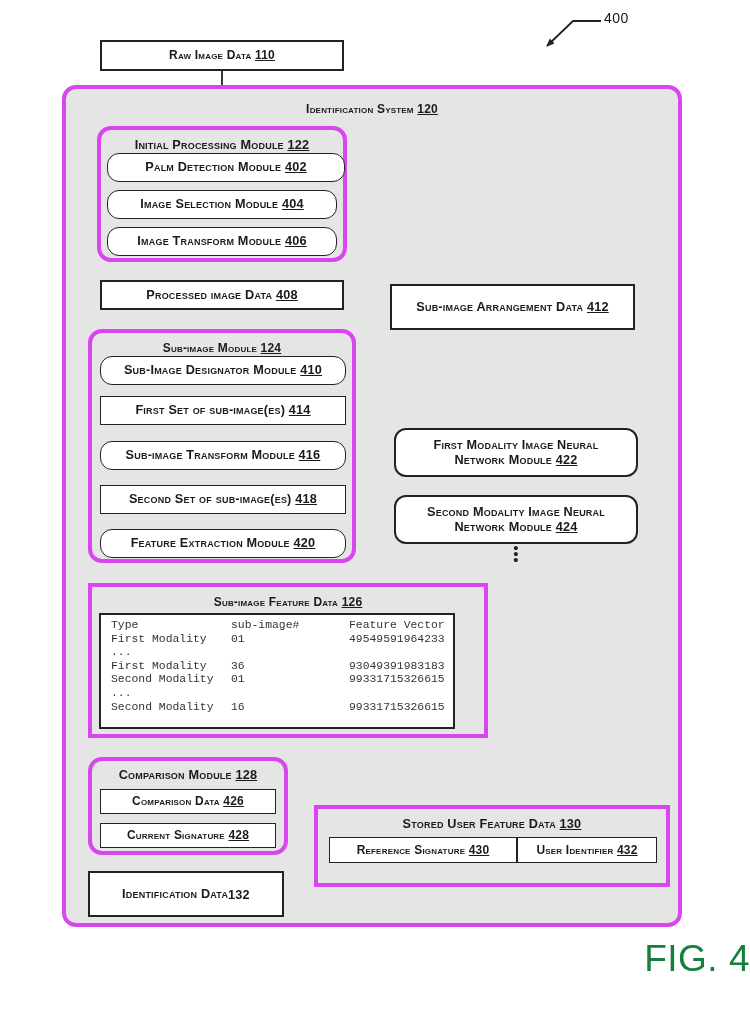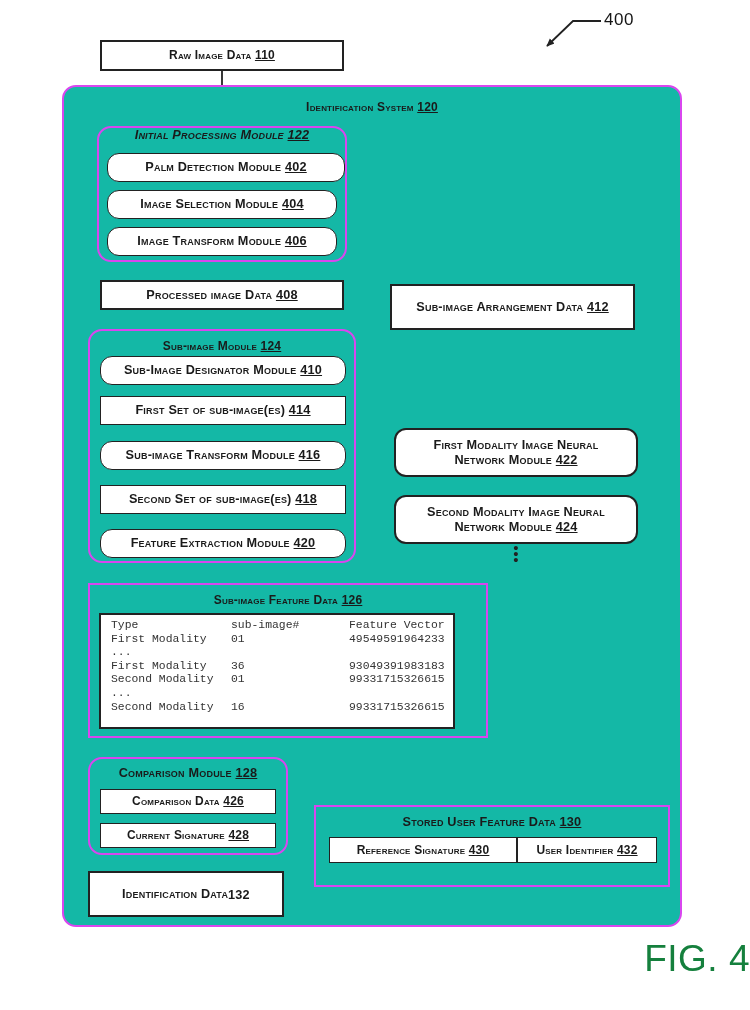--- a/index.html
+++ b/index.html
@@ -61,22 +61,22 @@
 
   
   .f13 { font-size: 12px; }
   .f12 { font-size: 12.7px; }
   .f11 { font-size: 12px; }
 
   
   .container {
     position: absolute;
     box-sizing: border-box;
-    border: 2px solid #d946ef;
-    background: #14b8a6;
+    border: 4px solid #d946ef;
+    background: #e5e5e5;
     z-index: 1;
   }
   .container.rounded { border-radius: 14px; }
   .container > .ctitle {
     position: absolute;
     left: 0;
     right: 0;
     text-align: center;
   }
 
@@ -113,21 +113,21 @@
     letter-spacing: 0.5px;
     color: #15803d;
   }
 
   
   #ref-400 {
     position: absolute;
     left: 604px;
     top: 10px;
     font-family: "Liberation Sans", sans-serif;
-    font-size: 17px;
+    font-size: 14px;
     color: #151515;
     letter-spacing: 0.5px;
   }
 
   
   #vdots {
     position: absolute;
     left: 510px;
     top: 545px;
     width: 12px;
@@ -188,21 +188,21 @@
 
   <div class="box" style="left:100px; top:40px; width:244px; height:31px;">
     <span class="lbl f13"><span>Raw Image Data</span>&nbsp;<span class="ref">110</span></span>
   </div>
 
   <div class="container rounded" style="left:62px; top:85px; width:620px; height:842px;">
     <div class="ctitle lbl f13" style="top:13px;"><span>Identification System</span>&nbsp;<span class="ref">120</span></div>
   </div>
 
   <div class="container rounded" style="left:97px; top:126px; width:250px; height:136px;">
-    <div class="ctitle lbl f12" style="top:0;font-style:italic;"><span>Initial Processing Module</span>&nbsp;<span class="ref">122</span></div>
+    <div class="ctitle lbl f12" style="top:8px;"><span>Initial Processing Module</span>&nbsp;<span class="ref">122</span></div>
   </div>
 
   <div class="box rounded thin" style="left:107px; top:153px; width:238px; height:29px;">
     <span class="lbl f12"><span>Palm Detection Module</span>&nbsp;<span class="ref">402</span></span>
   </div>
 
   <div class="box rounded thin" style="left:107px; top:190px; width:230px; height:29px;">
     <span class="lbl f12"><span>Image Selection Module</span>&nbsp;<span class="ref">404</span></span>
   </div>
 

